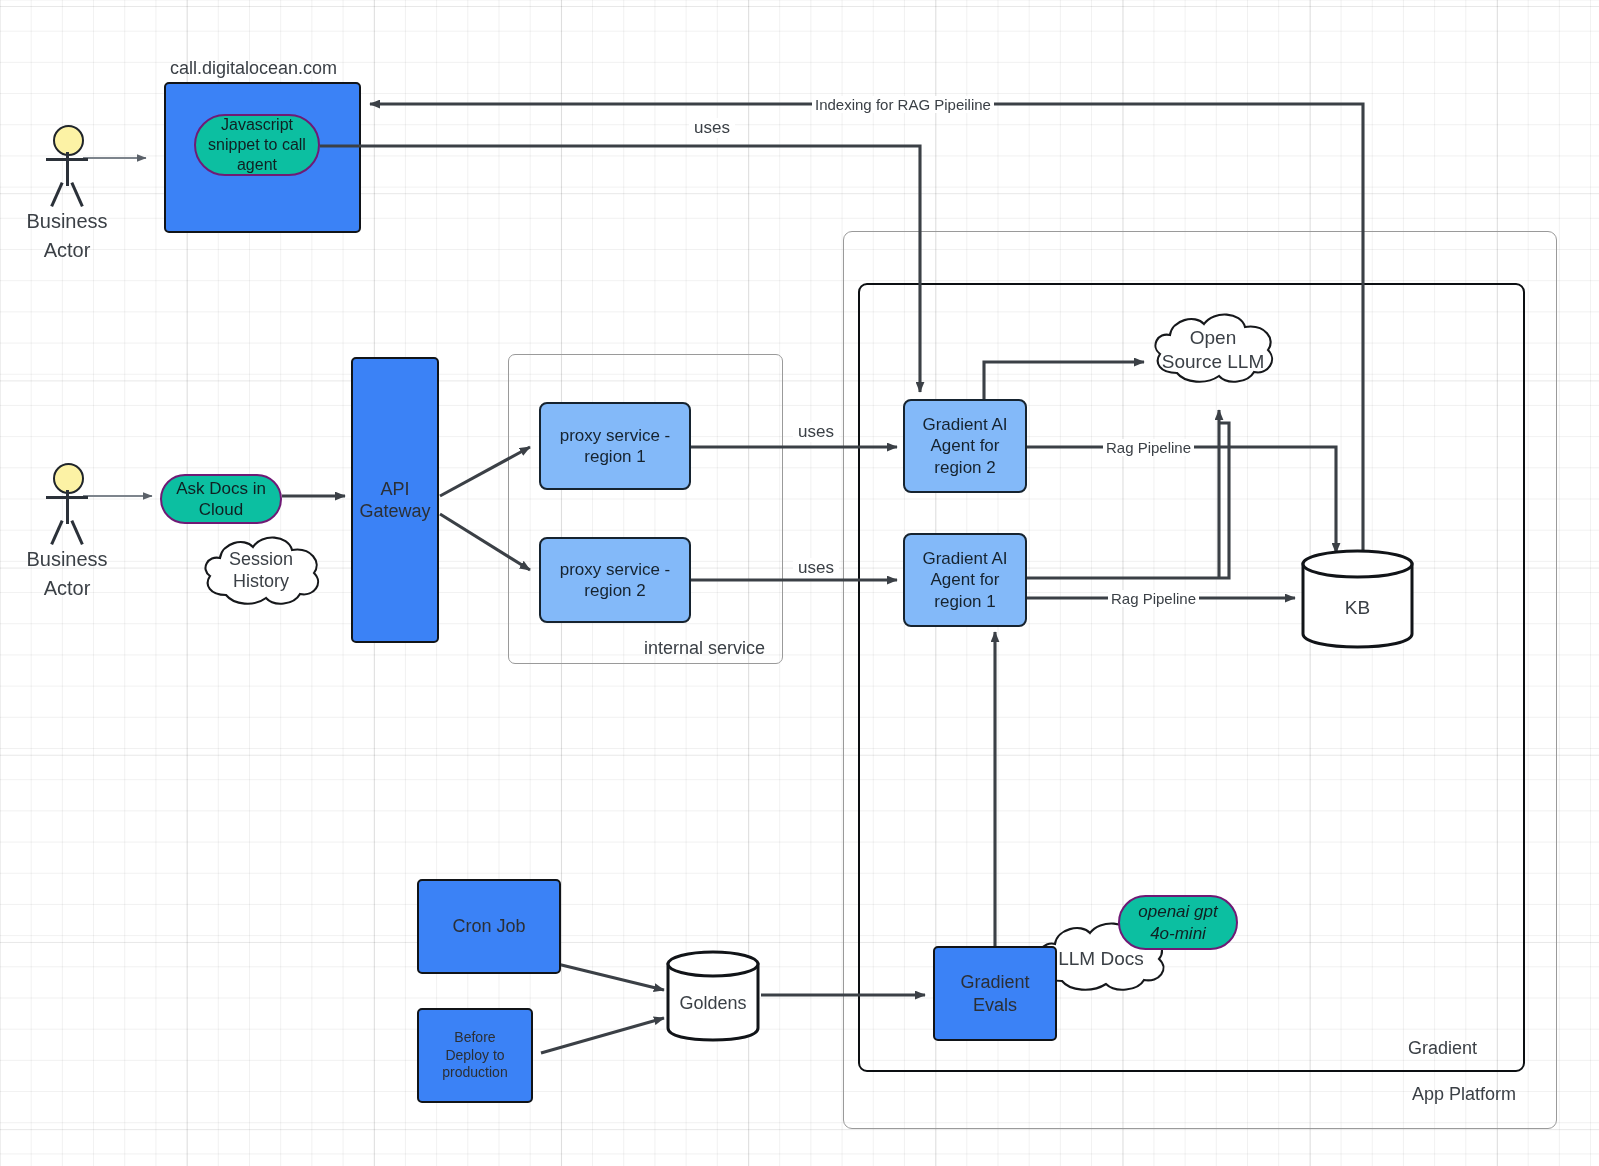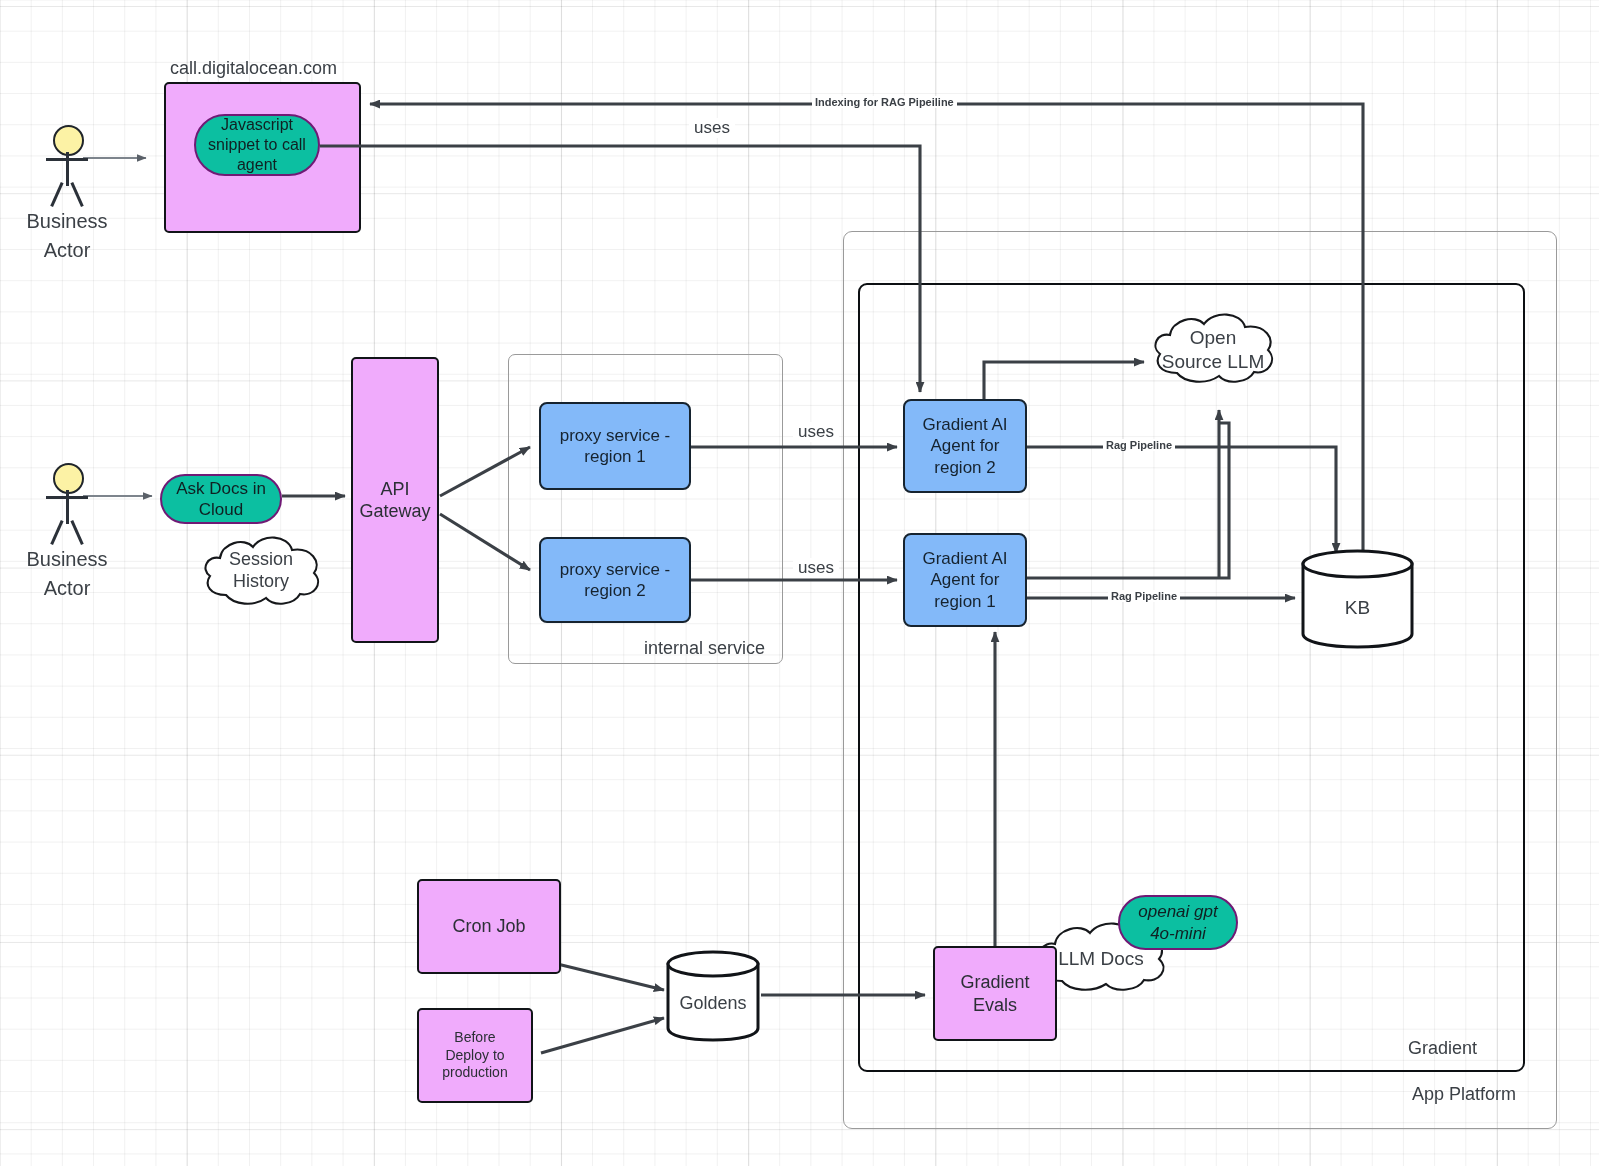--- a/index.html
+++ b/index.html
@@ -20,28 +20,28 @@
       linear-gradient(to right, rgba(0,0,0,0.09) 1.2px, transparent 1.2px),
       linear-gradient(to bottom, rgba(0,0,0,0.09) 1.2px, transparent 1.2px);
     background-size:31.2px 31.2px,31.2px 31.2px,187.2px 187.2px,187.2px 187.2px;
     background-position:-0.5px -0.5px,-0.5px -0.5px,-0.5px 6px,-0.5px 6px;
   }
   svg#wires{position:absolute;left:0;top:0;width:1599px;height:1166px;pointer-events:none;}
   .node{position:absolute;box-sizing:border-box;display:flex;align-items:center;justify-content:center;text-align:center;}
   .nlabel{white-space:pre-line;line-height:1.25;}
 
   
-  .boxwhite{background:#f0abfc;border:2.6px solid #111418;border-radius:5px;color:#2b2f35;}
+  .boxwhite{background:#3b82f6;border:2.6px solid #111418;border-radius:5px;color:#2b2f35;}
   .boxblue{background:#83b9f9;border:2.4px solid #16232f;border-radius:8px;color:#16232f;}
   .pill{background:#0cbfa1;border:2px solid #701a75;border-radius:999px;color:#102022;}
   .container-outer{position:absolute;border:1.4px solid #9a9a9a;border-radius:9px;background:transparent;box-sizing:border-box;}
   .container-mid{position:absolute;border:2.8px solid #0c0f12;border-radius:9px;background:transparent;box-sizing:border-box;}
   .container-thin{position:absolute;border:1.3px solid #9a9a9a;border-radius:7px;background:transparent;box-sizing:border-box;}
   .freetext{position:absolute;color:#3b4046;white-space:nowrap;}
-  .wirelabel{position:absolute;color:#3b4046;background:#ffffff;padding:0 3px;white-space:nowrap;font-weight:bold;font-size:11px;}
+  .wirelabel{position:absolute;color:#3b4046;background:#ffffff;padding:0 3px;white-space:nowrap;font-weight:normal;font-size:15px;}
   .wirelabel.plain{font-weight:normal;font-size:17px;padding:0 5px;}
 
   
   .actor{position:absolute;}
   .actor .head{position:absolute;width:27px;height:27px;border-radius:50%;background:#fcf2a5;border:2.6px solid #20252b;left:13px;top:0;}
   .actor .body{position:absolute;left:26px;top:27px;width:2.8px;height:34px;background:#2b3139;}
   .actor .arms{position:absolute;left:6px;top:33px;width:42px;height:3.4px;background:#2b3139;}
   .actor .leg1{position:absolute;left:10px;top:56px;width:3px;height:26px;background:#2b3139;transform-origin:bottom right;transform:rotate(24deg);}
   .actor .leg2{position:absolute;left:41px;top:56px;width:3px;height:26px;background:#2b3139;transform-origin:bottom left;transform:rotate(-24deg);}
   .actor .alabel{position:absolute;top:82px;left:-22px;width:98px;text-align:center;color:#3b4046;font-size:20px;line-height:1.45;}

